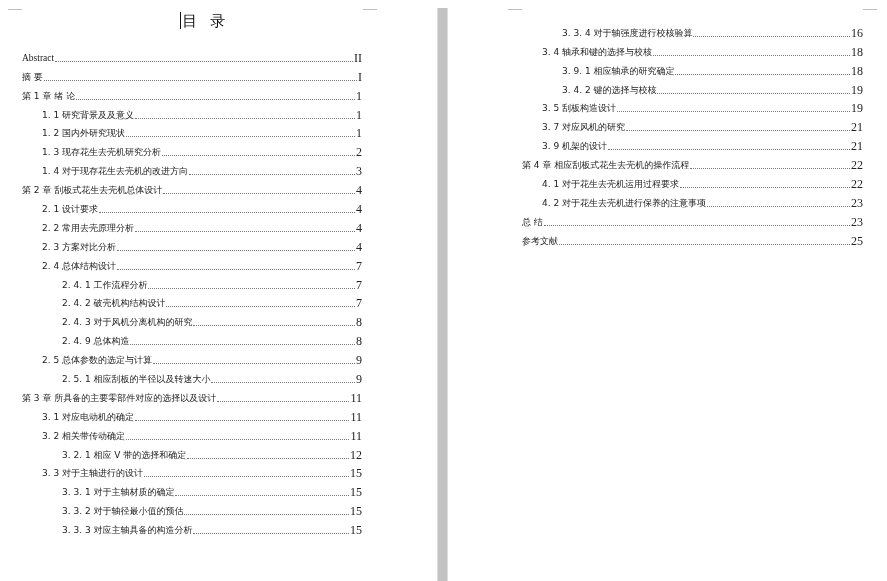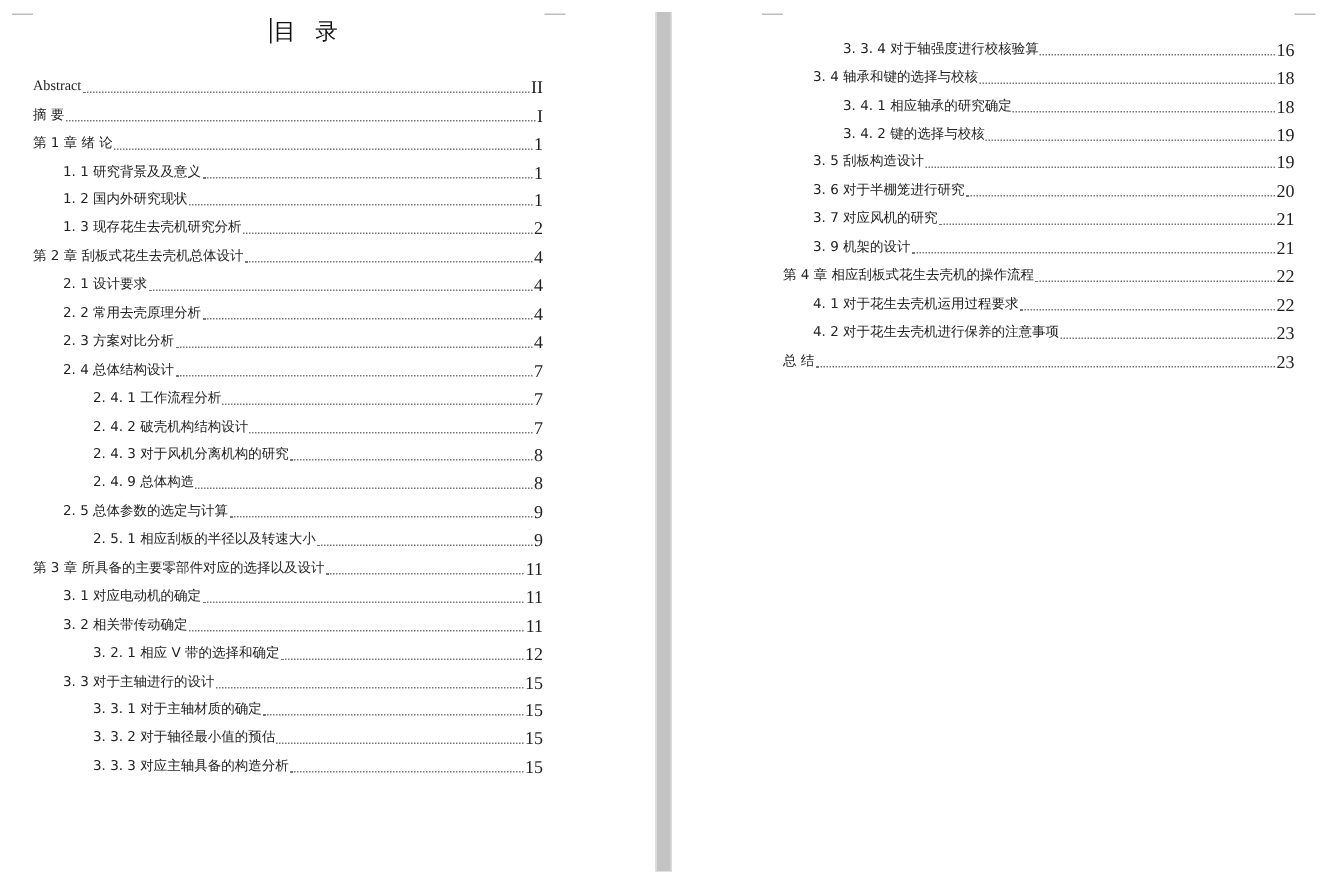--- a/index.html
+++ b/index.html
@@ -89,20 +89,25 @@
       <li class="toc-entry l2">
         <span class="toc-text">1. 2 国内外研究现状</span>
         <span class="toc-leader"></span>
         <span class="toc-page">1</span>
       </li>
       <li class="toc-entry l2">
         <span class="toc-text">1. 3 现存花生去壳机研究分析</span>
         <span class="toc-leader"></span>
         <span class="toc-page">2</span>
       </li>
+      <li class="toc-entry l2">
+        <span class="toc-text">1. 4 对于现存花生去壳机的改进方向</span>
+        <span class="toc-leader"></span>
+        <span class="toc-page">3</span>
+      </li>
       <li class="toc-entry l1">
         <span class="toc-text">第 2 章 刮板式花生去壳机总体设计</span>
         <span class="toc-leader"></span>
         <span class="toc-page">4</span>
       </li>
       <li class="toc-entry l2">
         <span class="toc-text">2. 1 设计要求</span>
         <span class="toc-leader"></span>
         <span class="toc-page">4</span>
       </li>
@@ -205,40 +210,35 @@
       <span class="toc-text">3. 3. 4 对于轴强度进行校核验算</span>
       <span class="toc-leader"></span>
       <span class="toc-page">16</span>
     </li>
     <li class="toc-entry l2">
       <span class="toc-text">3. 4  轴承和键的选择与校核</span>
       <span class="toc-leader"></span>
       <span class="toc-page">18</span>
     </li>
     <li class="toc-entry l3">
-      <span class="toc-text">3. 4. 1 相应轴承的研究确定</span>
+      <span class="toc-text">3. 9. 1 相应轴承的研究确定</span>
       <span class="toc-leader"></span>
       <span class="toc-page">18</span>
     </li>
     <li class="toc-entry l3">
       <span class="toc-text">3. 4. 2 键的选择与校核</span>
       <span class="toc-leader"></span>
       <span class="toc-page">19</span>
     </li>
     <li class="toc-entry l2">
       <span class="toc-text">3. 5 刮板构造设计</span>
       <span class="toc-leader"></span>
       <span class="toc-page">19</span>
     </li>
     <li class="toc-entry l2">
-      <span class="toc-text">3. 6 对于半棚笼进行研究</span>
-      <span class="toc-leader"></span>
-      <span class="toc-page">20</span>
-    </li>
-    <li class="toc-entry l2">
       <span class="toc-text">3. 7 对应风机的研究</span>
       <span class="toc-leader"></span>
       <span class="toc-page">21</span>
     </li>
     <li class="toc-entry l2">
       <span class="toc-text">3. 9  机架的设计</span>
       <span class="toc-leader"></span>
       <span class="toc-page">21</span>
     </li>
     <li class="toc-entry l1">
@@ -254,13 +254,18 @@
     <li class="toc-entry l2">
       <span class="toc-text">4. 2 对于花生去壳机进行保养的注意事项</span>
       <span class="toc-leader"></span>
       <span class="toc-page">23</span>
     </li>
     <li class="toc-entry l1">
       <span class="toc-text">总 结</span>
       <span class="toc-leader"></span>
       <span class="toc-page">23</span>
     </li>
+    <li class="toc-entry l1">
+      <span class="toc-text">参考文献</span>
+      <span class="toc-leader"></span>
+      <span class="toc-page">25</span>
+    </li>
   </ul>
 
 </body></html>

